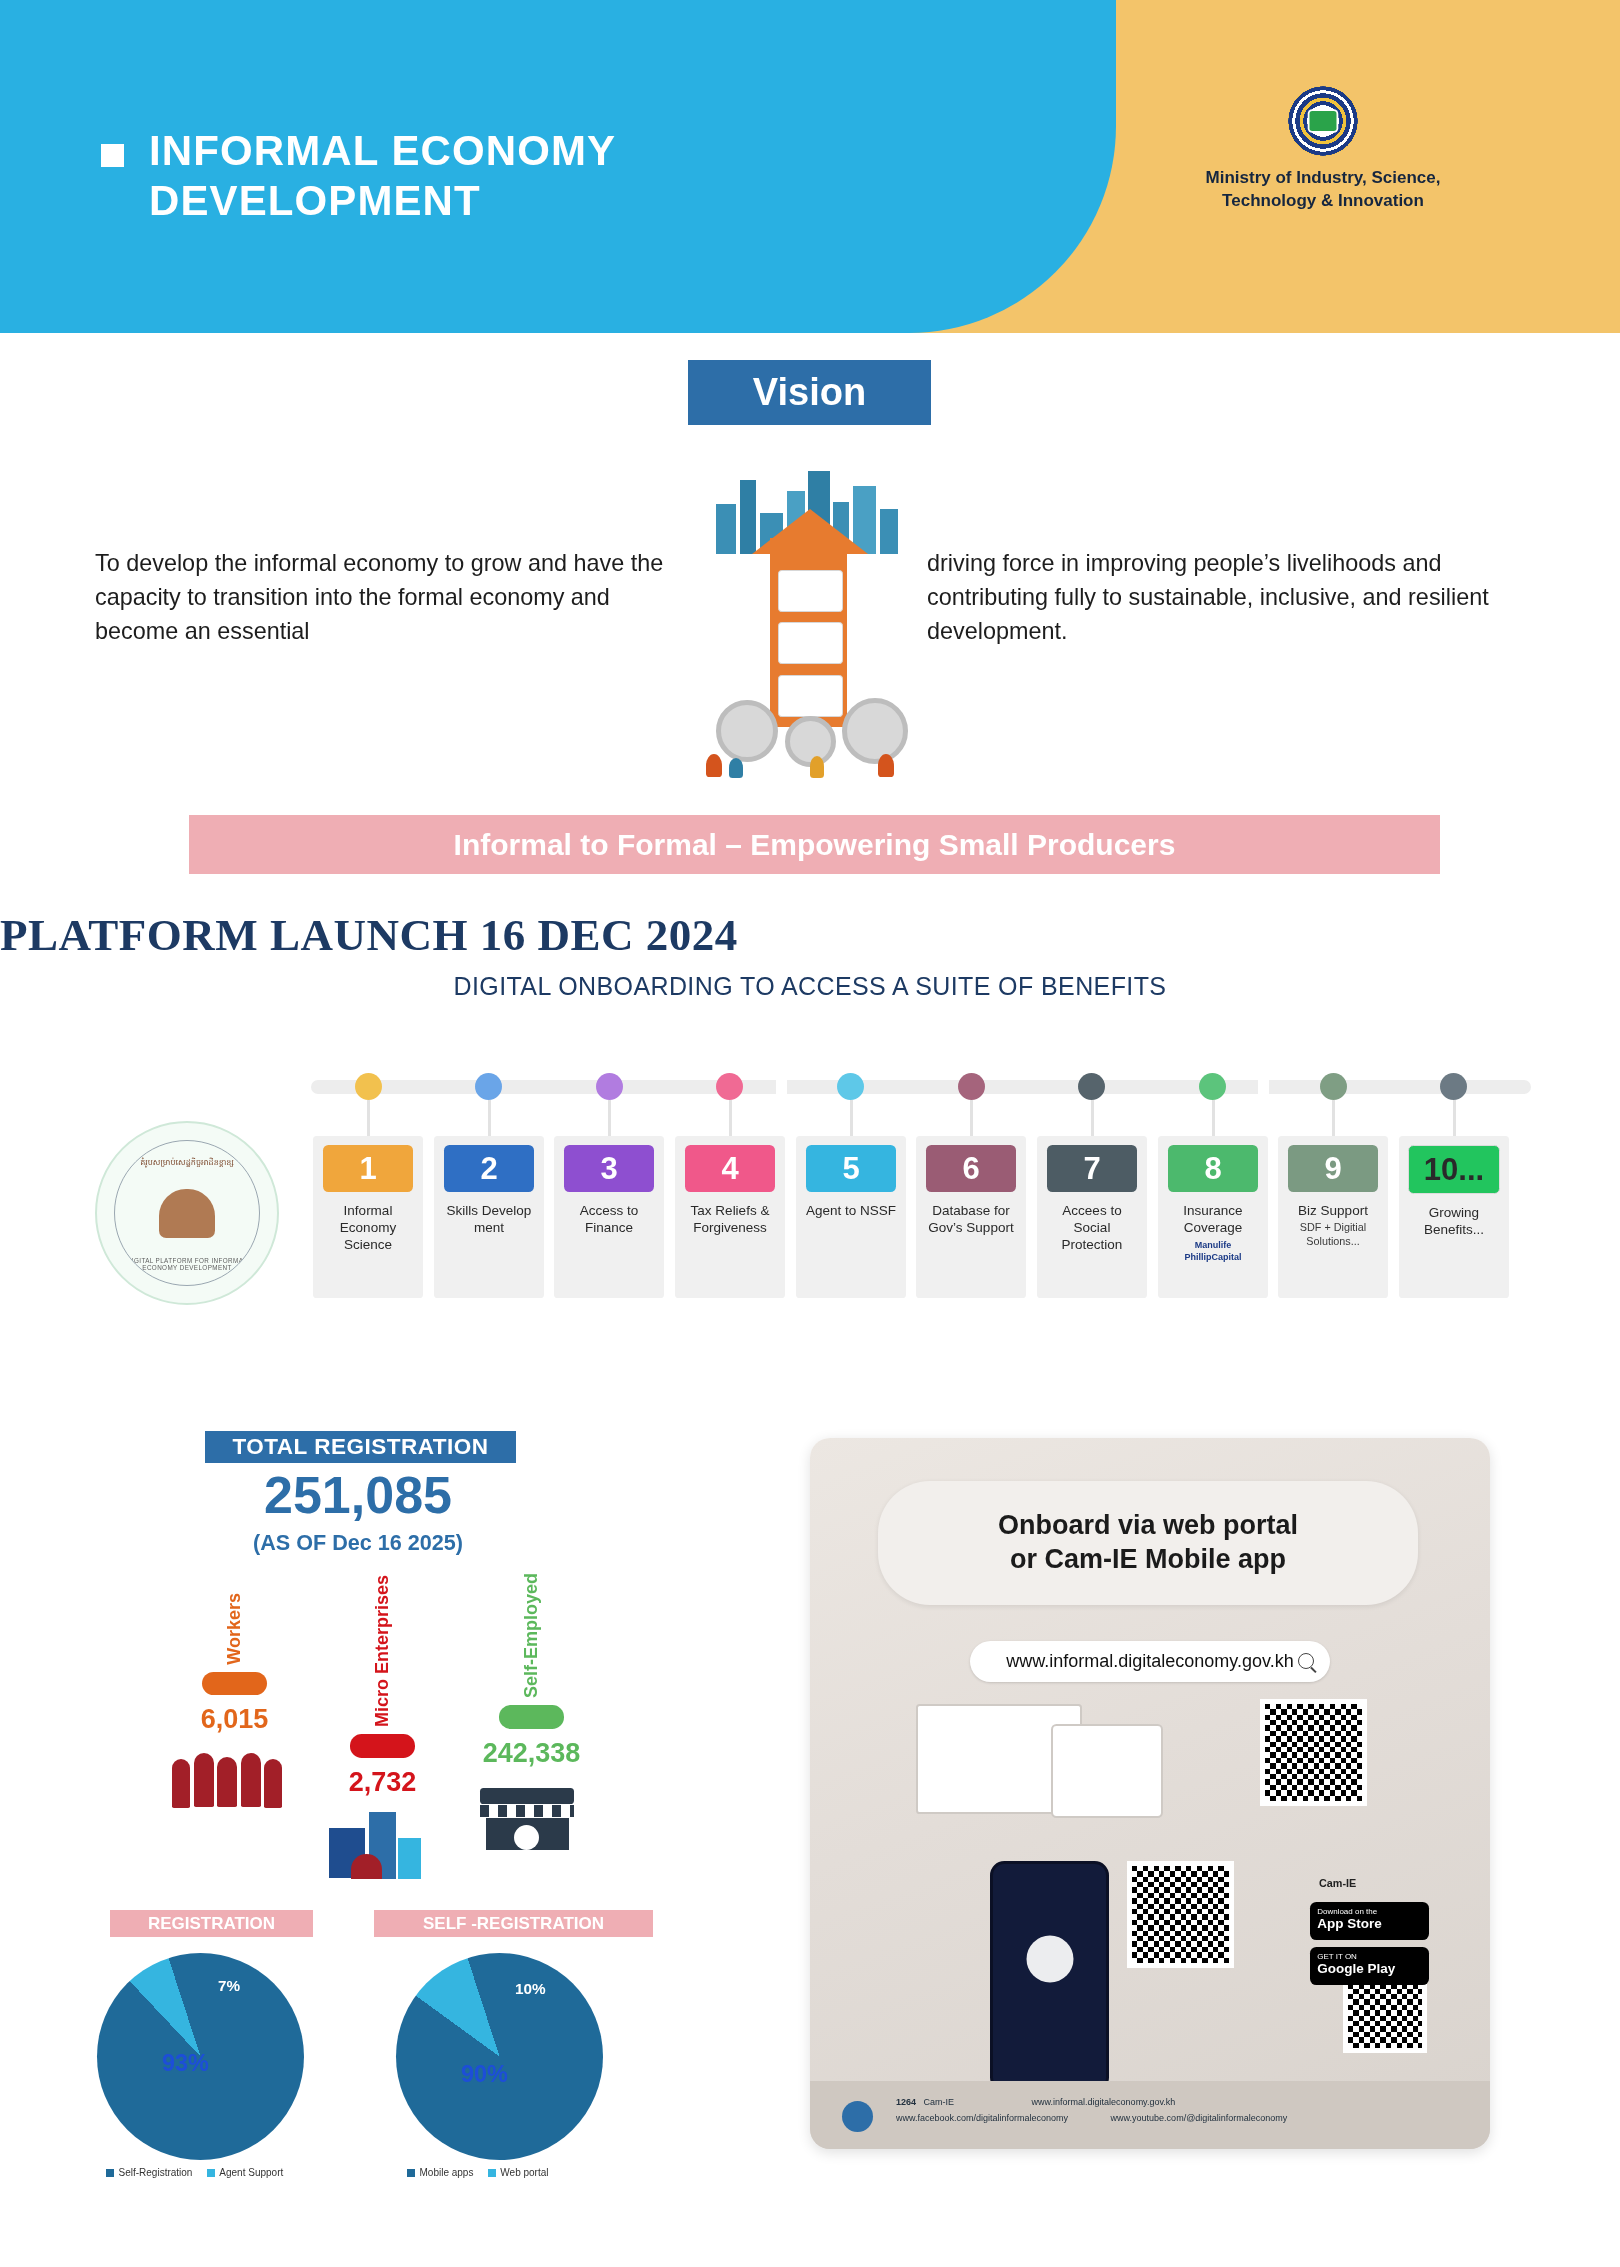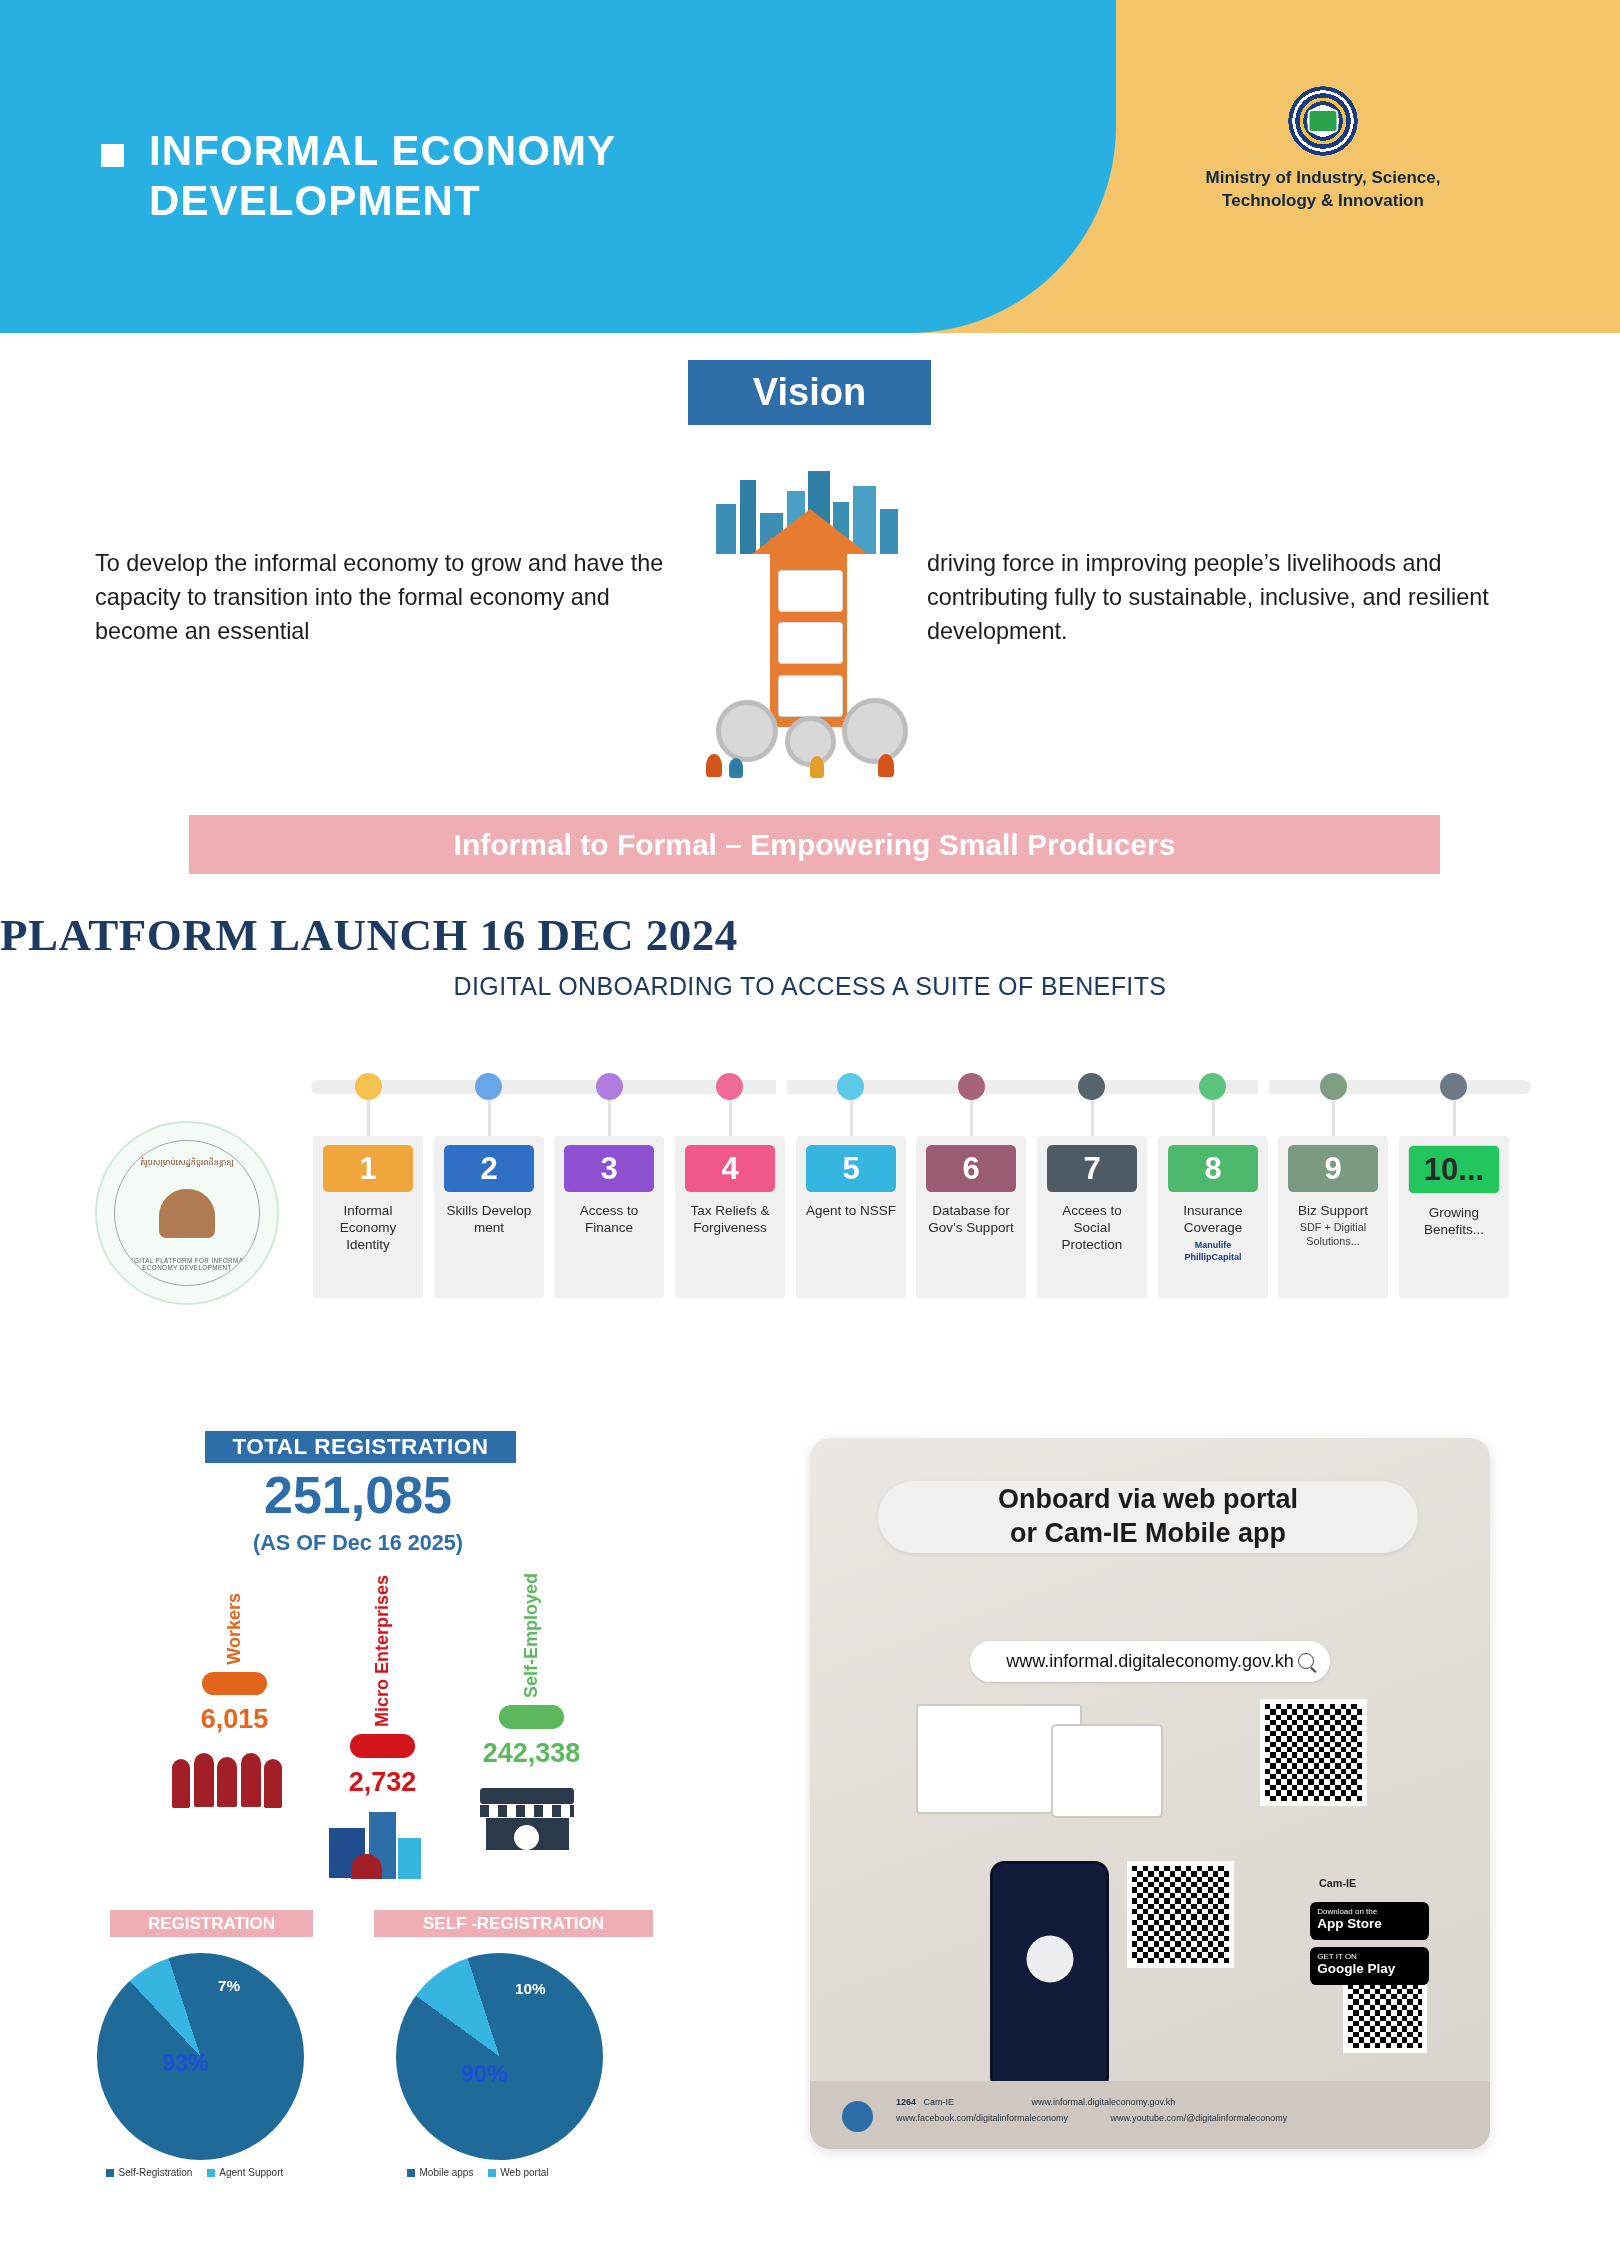--- a/index.html
+++ b/index.html
@@ -379,21 +379,21 @@
     left: 810px; top: 1438px;
     width: 680px; height: 711px;
     border-radius: 20px;
     background: linear-gradient(160deg, #ece7e2 0%, #e3ddd8 45%, #d9d3cd 100%);
     box-shadow: 0 3.6px 12.6px rgba(0,0,0,.12);
     overflow: hidden;
   }
   .promo-pill {
     position: absolute;
     left: 68px; top: 43px;
-    width: 540px; height: 72px;
+    width: 540px; height: 124px;
     border-radius: 52px;
     background: #f2efec;
     display: flex; align-items: center; justify-content: center;
     text-align: center;
     font-size: 27px;
     font-weight: bold;
     color: #1b1b1b;
     line-height: 1.25;
     box-shadow: 0 1.8px 5.4px rgba(0,0,0,.08);
   }
@@ -569,21 +569,21 @@
 
 <div class="rail"></div>
 <div class="rail-gap" style="left:776px;"></div>
 <div class="rail-gap" style="left:1258px;"></div>
 
 <div id="benefit-cards">
     <div class="dot" style="left: 355px; background: rgb(242, 193, 78);"></div>
     <div class="stem" style="left: 367px;"></div>
     <div class="card" style="left: 313px;">
       <div class="card-num" style="background: rgb(240, 166, 60);">1</div>
-      <div class="card-label">Informal Economy Identity</div>
+      <div class="card-label">Informal Economy Science</div>
     </div>
     <div class="dot" style="left: 475px; background: rgb(106, 165, 232);"></div>
     <div class="stem" style="left: 488px;"></div>
     <div class="card" style="left: 434px;">
       <div class="card-num" style="background: rgb(47, 111, 196);">2</div>
       <div class="card-label">Skills Develop ment</div>
     </div>
     <div class="dot" style="left: 596px; background: rgb(177, 124, 224);"></div>
     <div class="stem" style="left: 608px;"></div>
     <div class="card" style="left: 554px;">

